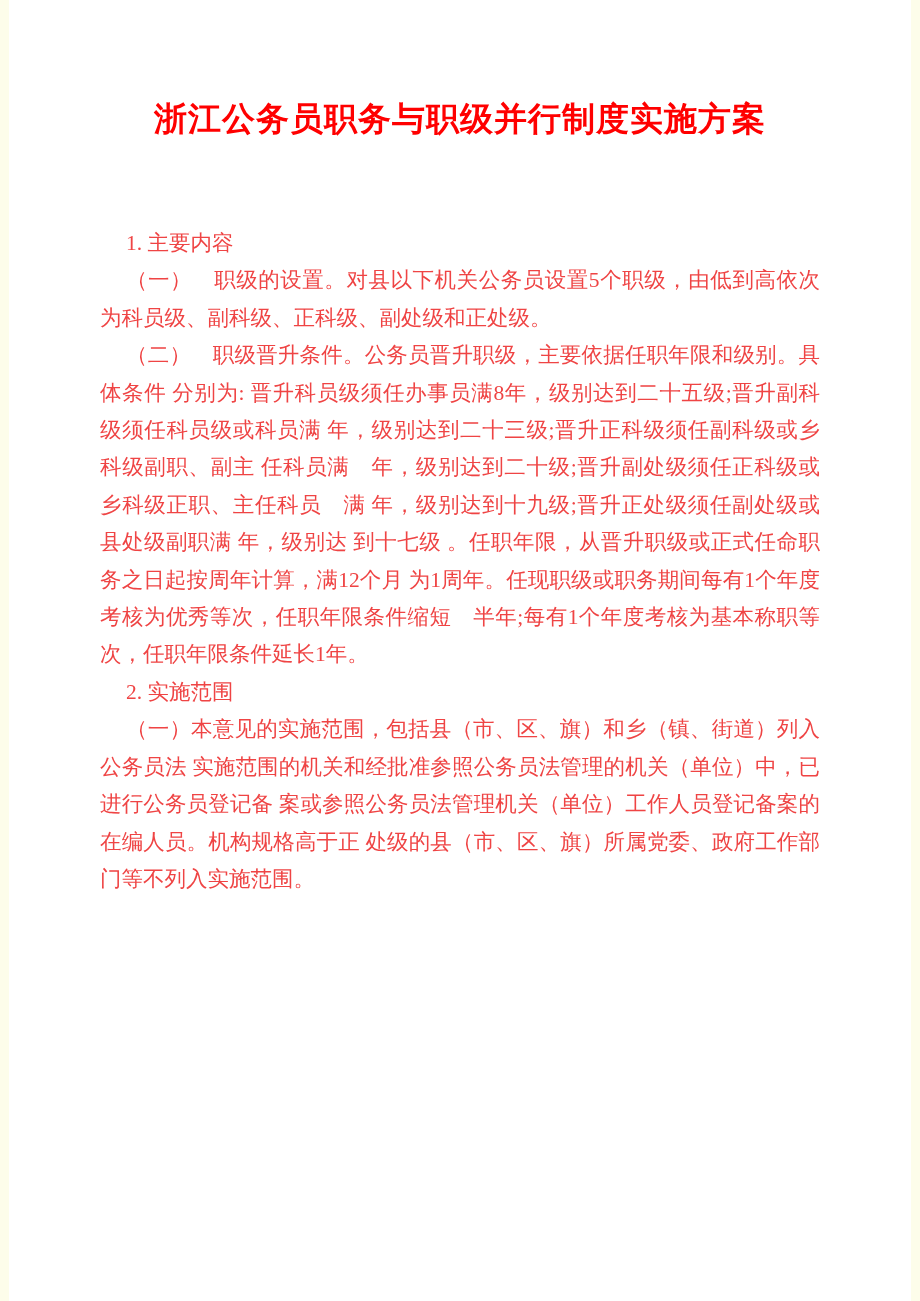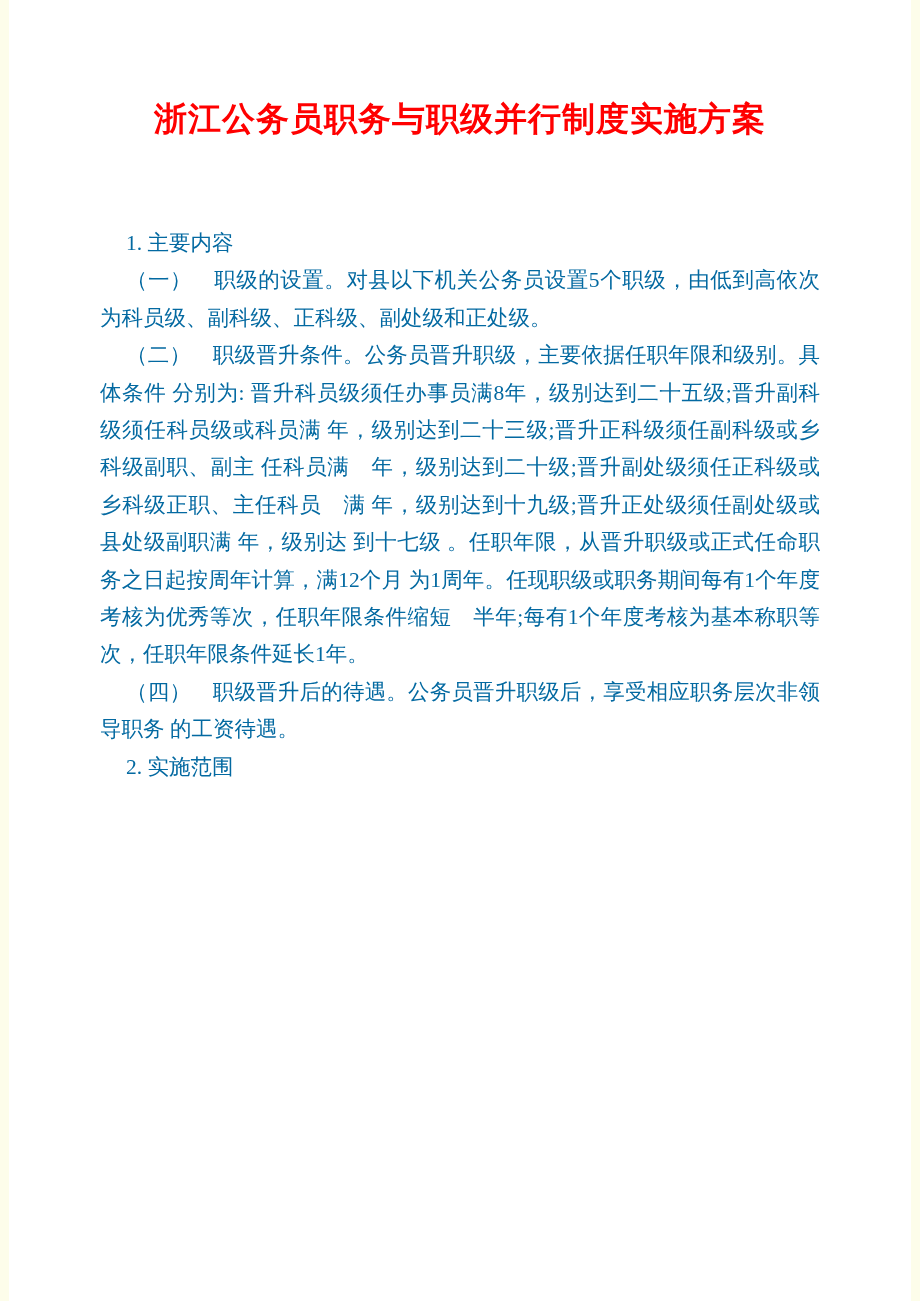--- a/index.html
+++ b/index.html
@@ -40,36 +40,36 @@
     font-size: 33px;
     line-height: 44px;
     letter-spacing: 1px;
     color: #ff0000;
   }
 
   .doc-body p {
     margin: 0;
     font-size: 21.5px;
     line-height: 37.4px;
-    color: #0369a1;
+    color: #ef4444;
     text-align: justify;
     text-indent: 26px;
     word-break: break-all;
   }
 </style>
 </head>
 <body style="background: rgb(255, 255, 255);">
 
 <div class="edge-strip left" style="background: rgb(253, 253, 234);"></div>
 <div class="edge-strip right" style="background: rgb(253, 253, 234);"></div>
 
 <div class="page">
   <h1 class="doc-title" style="color: rgb(255, 0, 0);">浙江公务员职务与职级并行制度实施方案</h1>
 
   <div class="doc-body">
 
   <p>1. 主要内容</p>
       <p>（一）　职级的设置。对县以下机关公务员设置5个职级，由低到高依次为科员级、副科级、正科级、副处级和正处级。</p>
       <p>（二）　职级晋升条件。公务员晋升职级，主要依据任职年限和级别。具体条件 分别为: 晋升科员级须任办事员满8年，级别达到二十五级;晋升副科级须任科员级或科员满 年，级别达到二十三级;晋升正科级须任副科级或乡科级副职、副主 任科员满　年，级别达到二十级;晋升副处级须任正科级或乡科级正职、主任科员　满 年，级别达到十九级;晋升正处级须任副处级或县处级副职满 年，级别达 到十七级 。任职年限，从晋升职级或正式任命职务之日起按周年计算，满12个月 为1周年。任现职级或职务期间每有1个年度考核为优秀等次，任职年限条件缩短　半年;每有1个年度考核为基本称职等次，任职年限条件延长1年。</p>
-      <p>（四）　职级晋升后的待遇。公务员晋升职级后，享受相应职务层次非领导职务 的工资待遇。</p>
       <p>2. 实施范围</p>
+      <p>（一）本意见的实施范围，包括县（市、区、旗）和乡（镇、街道）列入公务员法 实施范围的机关和经批准参照公务员法管理的机关（单位）中，已进行公务员登记备 案或参照公务员法管理机关（单位）工作人员登记备案的在编人员。机构规格高于正 处级的县（市、区、旗）所属党委、政府工作部门等不列入实施范围。</p>
     </div>
 </div>
 
 </body></html>

